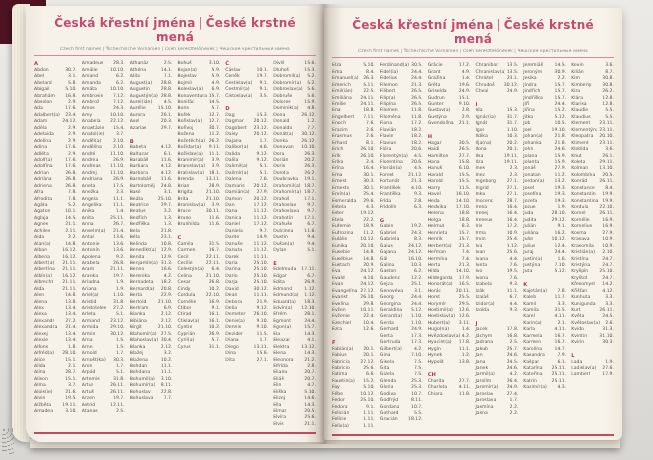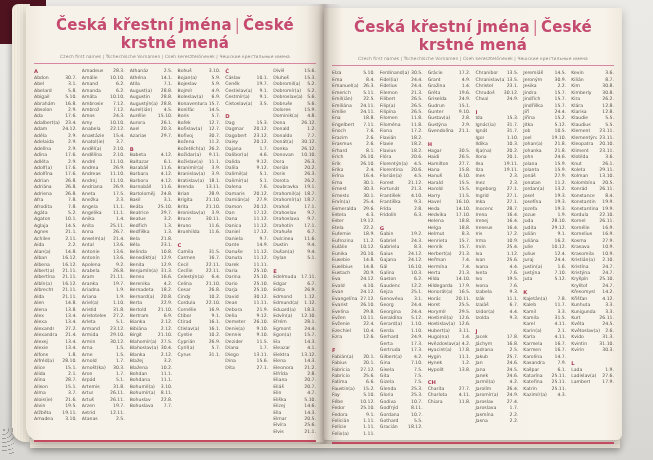--- a/index.html
+++ b/index.html
@@ -7,21 +7,21 @@
   #scene{position:relative;width:653px;height:460px;background:linear-gradient(180deg,#eceae7 0%,#e3e1dd 60%,#d8d6d2 100%);overflow:hidden;}
   .cover-corner{position:absolute;left:0;top:0;width:46px;height:44px;background:#4f1320;border-bottom-right-radius:30px;}
   .stack-left{position:absolute;left:12px;top:4px;width:18px;height:438px;background:repeating-linear-gradient(90deg,#efe8da 0px,#f5efe3 2px,#e2dbcd 3px);border-top-left-radius:6px;border-bottom-left-radius:14px;box-shadow:-2px 2px 5px rgba(0,0,0,.25);}
   .stack-bottom{position:absolute;left:30px;width:590px;bottom:12px;height:9px;background:repeating-linear-gradient(180deg,#f1ebdf 0px,#e6dfd2 2px,#f3ede1 3px);box-shadow:0 3px 6px rgba(0,0,0,.3);}
   .page{position:absolute;top:6px;height:436px;width:298px;background:#f7f2e9;box-shadow:0 4px 10px rgba(40,30,25,.28);}
   .page.left{left:26px;border-radius:3px 1px 1px 16px;background:linear-gradient(90deg,#efe9de 0%,#f7f2e9 6%,#f7f2e9 90%,#eae3d7 100%);}
   .page.right{left:324px;top:8px;height:432px;border-radius:1px 3px 6px 2px;background:linear-gradient(90deg,#ece5d9 0%,#f7f2e9 7%,#f8f3ea 94%,#efe9dd 100%);}
   .gutter{position:absolute;left:306px;top:4px;width:36px;height:440px;pointer-events:none;background:linear-gradient(90deg,rgba(60,35,25,0) 0%,rgba(60,35,25,.10) 35%,rgba(45,25,18,.26) 50%,rgba(60,35,25,.10) 65%,rgba(60,35,25,0) 100%);}
   .page-inner{position:absolute;left:8px;right:8px;top:10px;bottom:6px;}
   .hdr{text-align:center;}
-  .hdr .title{font-size:15px;font-weight:bold;letter-spacing:.2px;color:var(--pink);}
+  .hdr .title{font-size:12px;font-weight:bold;letter-spacing:.2px;color:var(--pink);}
   .hdr .title .bar{font-weight:normal;color:var(--pink);opacity:.75;padding:0 3px;}
   .hdr .subtitle{margin-top:2px;font-size:4.4px;color:var(--subtle);letter-spacing:.1px;}
   .rule-top{margin-top:4px;height:1.4px;background:var(--ruletop);}
   .rule-bottom{margin-top:2px;height:1.5px;background:var(--rulebot);}
   .cols{margin-top:4px;height:370px;overflow:hidden;display:grid;grid-template-columns:repeat(6,1fr);column-gap:5px;}
   .col{overflow:hidden;}
   .row{display:flex;justify-content:space-between;align-items:baseline;height:6.45px;line-height:6.45px;font-size:4.6px;color:var(--ink);}
   .row .n{white-space:nowrap;overflow:hidden;}
   .row .d{white-space:nowrap;padding-left:2px;}
   .sec{height:6.45px;line-height:6.45px;font-size:5.2px;font-weight:bold;color:var(--secred);}

